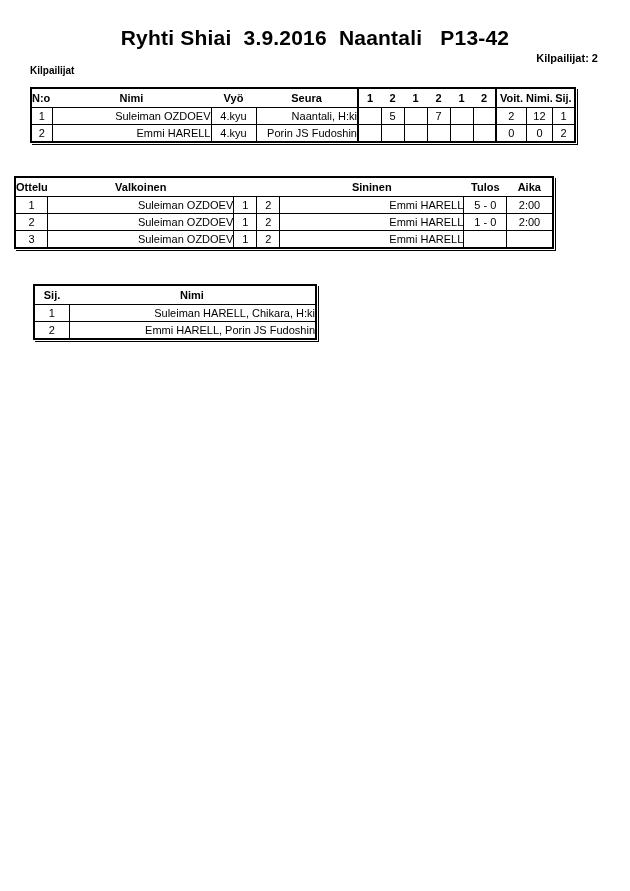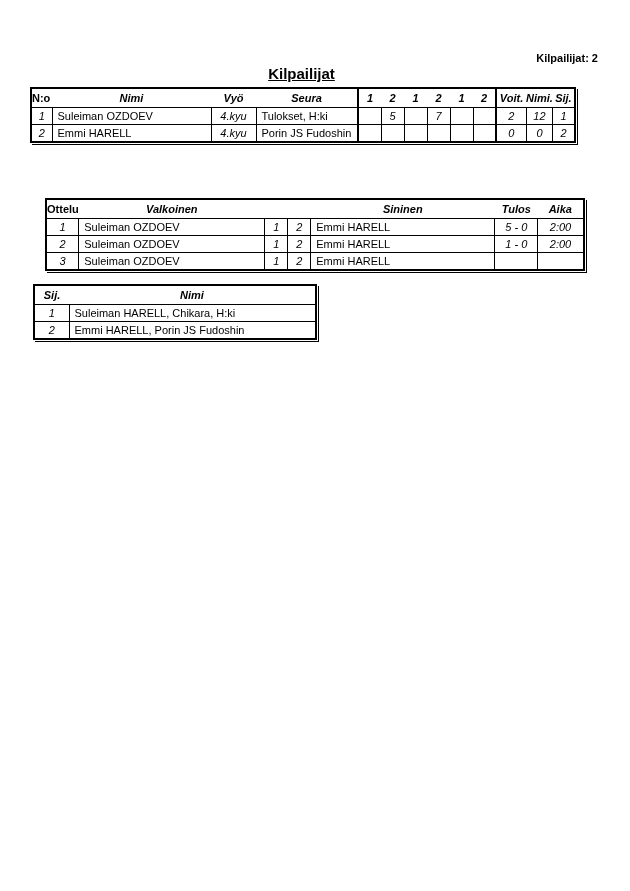--- a/index.html
+++ b/index.html
@@ -15,54 +15,55 @@
   .main-title {
     position:absolute; left:0; top:26px; width:630px;
     text-align:center; font-weight:bold; font-size:21px;
     white-space:pre; letter-spacing:0.2px;
   }
   .count-label {
     position:absolute; top:52px; right:32px;
     font-weight:bold; font-size:11px;
   }
   .section-title {
-    position:absolute; text-align:center;
-    font-weight:bold; font-size:15px;text-decoration:underline;
+    position:absolute; text-align:left;
+    font-weight:bold; font-size:10px;
   }
   #sec-kilpailijat { left:30px; width:543px; top:65px; }
   #sec-ottelut    { left:30px; width:531px; top:158px; }
   #sec-tulokset   { left:33px; width:284px; top:265px; }
 
   .tbl-wrap {
     position:absolute;
     border:2px solid #000;
     background:#fff;
     box-shadow: 1px 1px 0 0 #ffffff, 2px 2px 0 0 #000000;
   }
   #tbl-kilpailijat { left:30px; top:87px; }
-  #tbl-ottelut     { left:45px; top:176px;margin-top:22px; }
+  #tbl-ottelut     { left:14px; top:176px; }
   #tbl-tulokset    { left:33px; top:284px; }
 
   table { border-collapse:collapse; table-layout:fixed; font-size:11px; }
   thead tr { height:18px; }
   tbody tr { height:17px; }
   th { font-weight:bold; border:none; white-space:nowrap; overflow:visible; vertical-align:middle; }
   td { border-top:1px solid #000; border-left:1px solid #000; white-space:nowrap; overflow:hidden; vertical-align:middle; }
   td:first-child { border-left:none; }
   .thick { border-left:2px solid #000 !important; }
   th.thick { border-left:2px solid #000; }
-  .c { text-align:center;font-style:italic; }
-  .l { text-align:left; padding-left:5px; }
+  .c { text-align:center; }
+  .l { text-align:right; padding-left:5px; }
   .edge { text-align:left; padding-left:0; }
 </style>
 </head>
 <body>
 
 <div class="page">
 
+  <div class="main-title">Ryhti Shiai  3.9.2016  Naantali   P13-42</div>
   <div class="count-label">Kilpailijat: 2</div>
 
   <div class="section-title" id="sec-kilpailijat">Kilpailijat</div>
 
   <div class="tbl-wrap" id="tbl-kilpailijat">
     <table>
       <colgroup>
         <col style="width:20px">
           <col style="width:159px">
           <col style="width:45px">
@@ -92,21 +93,21 @@
           <th class="c thick">Voit.</th>
           <th class="c">Nimi.</th>
           <th class="c">Sij.</th>
         </tr>
       </thead>
       <tbody>
         <tr>
           <td class="c">1</td>
           <td class="l">Suleiman OZDOEV</td>
           <td class="c">4.kyu</td>
-          <td class="l">Tulokset, H:ki</td>
+          <td class="l">Naantali, H:ki</td>
           <td class="c thick"></td>
           <td class="c">5</td>
           <td class="c"></td>
           <td class="c">7</td>
           <td class="c"></td>
           <td class="c"></td>
           <td class="c thick">2</td>
           <td class="c">12</td>
           <td class="c">1</td>
         </tr>

